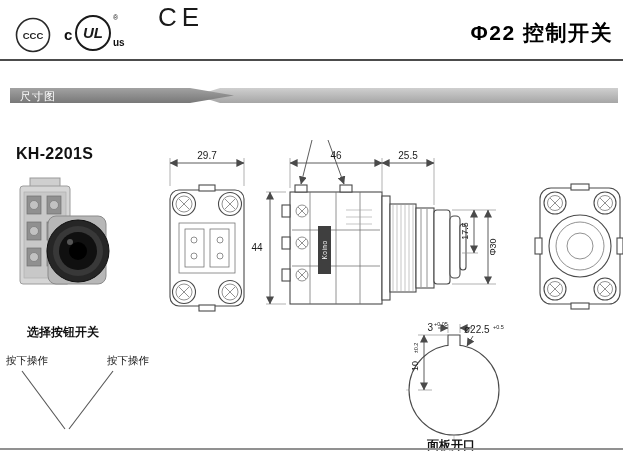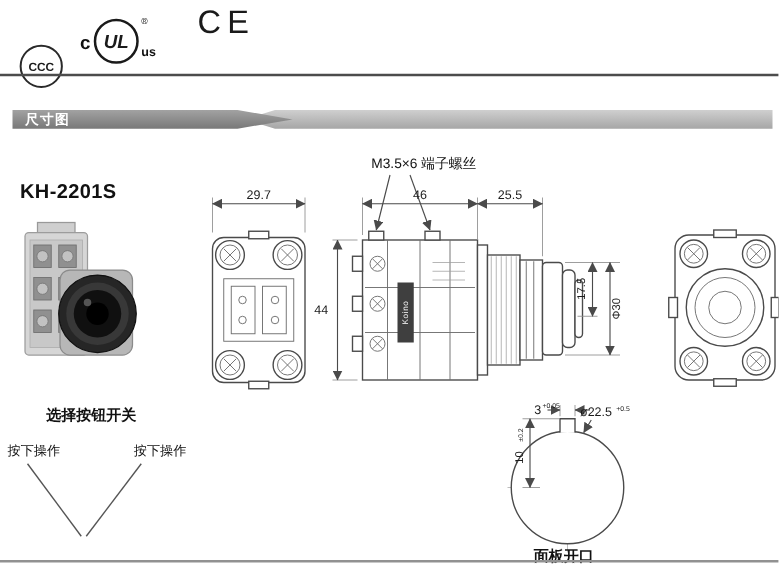--- a/index.html
+++ b/index.html
@@ -5,31 +5,31 @@
   html,body{margin:0;padding:0;background:#fff;}
   .page{position:relative;width:623px;height:457px;background:#ffffff;
         font-family:"Liberation Sans",sans-serif;color:#111;overflow:hidden;}
   .abs{position:absolute;}
   .lbl{position:absolute;white-space:nowrap;}
 
   
   #hdrRule{left:0;top:59px;width:623px;height:2px;background:#4c4c4c;}
   #btmRule{left:0;top:448px;width:623px;height:2px;background:#919191;}
   #title{right:10px;top:19px;font-size:21px;font-weight:bold;letter-spacing:1.5px;color:#000;}
-  #bannerLbl{left:20px;top:89px;font-size:11px;font-weight:bold;color:#fff;line-height:14px;letter-spacing:1px;}
+  #bannerLbl{left:20px;top:89px;font-size:11px;font-weight:normal;color:#fff;line-height:14px;letter-spacing:1px;}
 
   #model{left:16px;top:145px;font-weight:bold;font-size:16px;letter-spacing:.3px;}
-  #typeLbl{left:27px;top:324px;font-weight:bold;font-size:12px;margin-left:10px;}
+  #typeLbl{left:27px;top:324px;font-weight:bold;font-size:12px;}
   #pressL{left:6px;top:354px;font-size:10.5px;}
   #pressR{left:107px;top:354px;font-size:10.5px;}
   #screwNote{left:297px;top:123px;font-size:11px;}
   #cutoutCap{left:427px;top:437px;font-weight:bold;font-size:12px;}
 
   
-  #cccMark{left:14px;top:34px;width:38px;height:38px;}
+  #cccMark{left:14px;top:16px;width:38px;height:38px;}
   #culMark{left:64px;top:13px;width:62px;height:42px;}
   #culC{position:absolute;left:0;top:13px;font-size:15px;font-weight:bold;}
   #culReg{position:absolute;left:49px;top:1px;font-size:7px;}
   #culUs{position:absolute;left:49px;top:24px;font-size:10px;font-weight:bold;text-align:right;}
   #ceMark{left:158px;top:2px;font-size:26px;letter-spacing:5px;color:#1a1a1a;}
 
   
   .ol{fill:#fff;stroke:#4a4a4a;stroke-width:1.1;}
   .tl{fill:none;stroke:#6e6e6e;stroke-width:.75;}
   .xl{stroke:#909090;stroke-width:.7;}
@@ -263,25 +263,25 @@
     <svg style="position:absolute;left:9px;top:0" width="40" height="40" viewBox="0 0 40 40">
       <circle cx="20" cy="20" r="17" fill="none" stroke="#1a1a1a" stroke-width="2"></circle>
       <text class="ultxt" x="20" y="25" text-anchor="middle">UL</text>
     </svg>
     <span id="culReg">®</span>
     <span id="culUs">us</span>
   </div>
 
   <div class="lbl" id="ceMark">CE</div>
 
+  <div class="lbl" id="title">Φ22 控制开关</div>
   <div class="abs" id="hdrRule"></div>
 
   <div class="lbl" id="bannerLbl">尺寸图</div>
 
   <div class="lbl" id="model">KH-2201S</div>
   <div class="lbl" id="typeLbl">选择按钮开关</div>
   <div class="lbl" id="pressL">按下操作</div>
   <div class="lbl" id="pressR">按下操作</div>
-  <div class="lbl" id="screwNote">M3.5×6 端子螺丝</div>
   <div class="lbl" id="cutoutCap">面板开口</div>
 
   <div class="abs" id="btmRule"></div>
 </div>
 
 </body></html>

